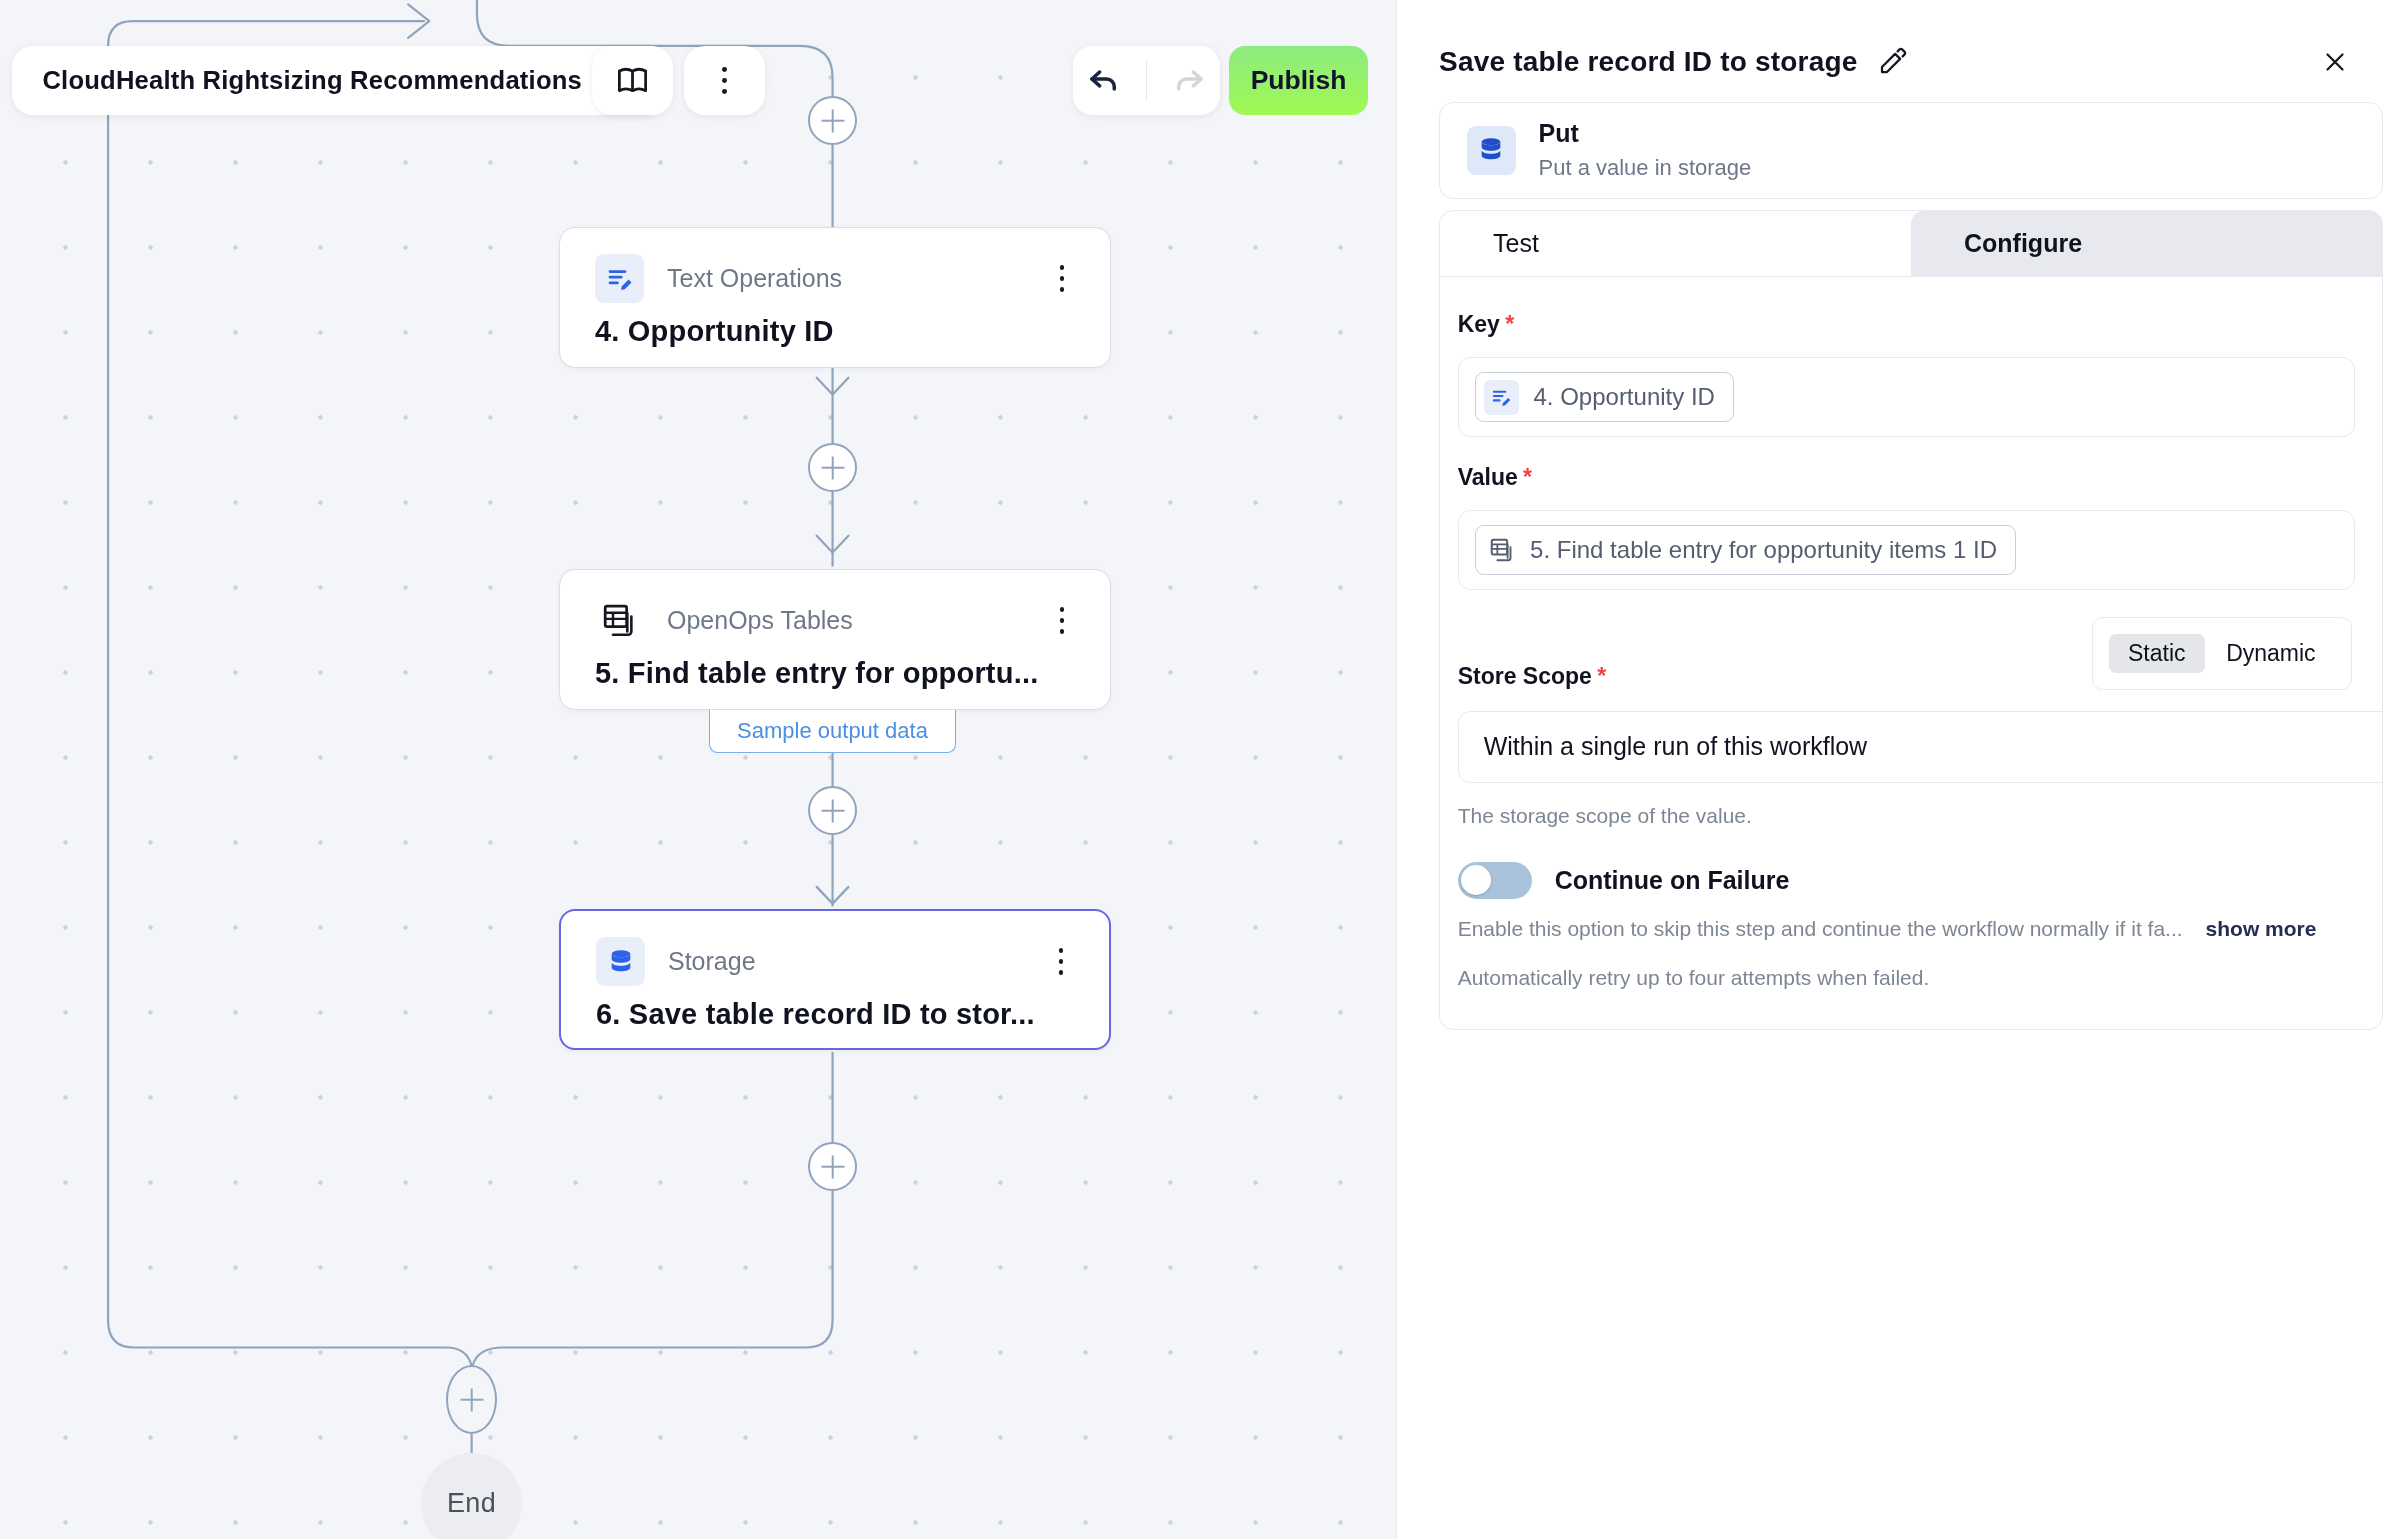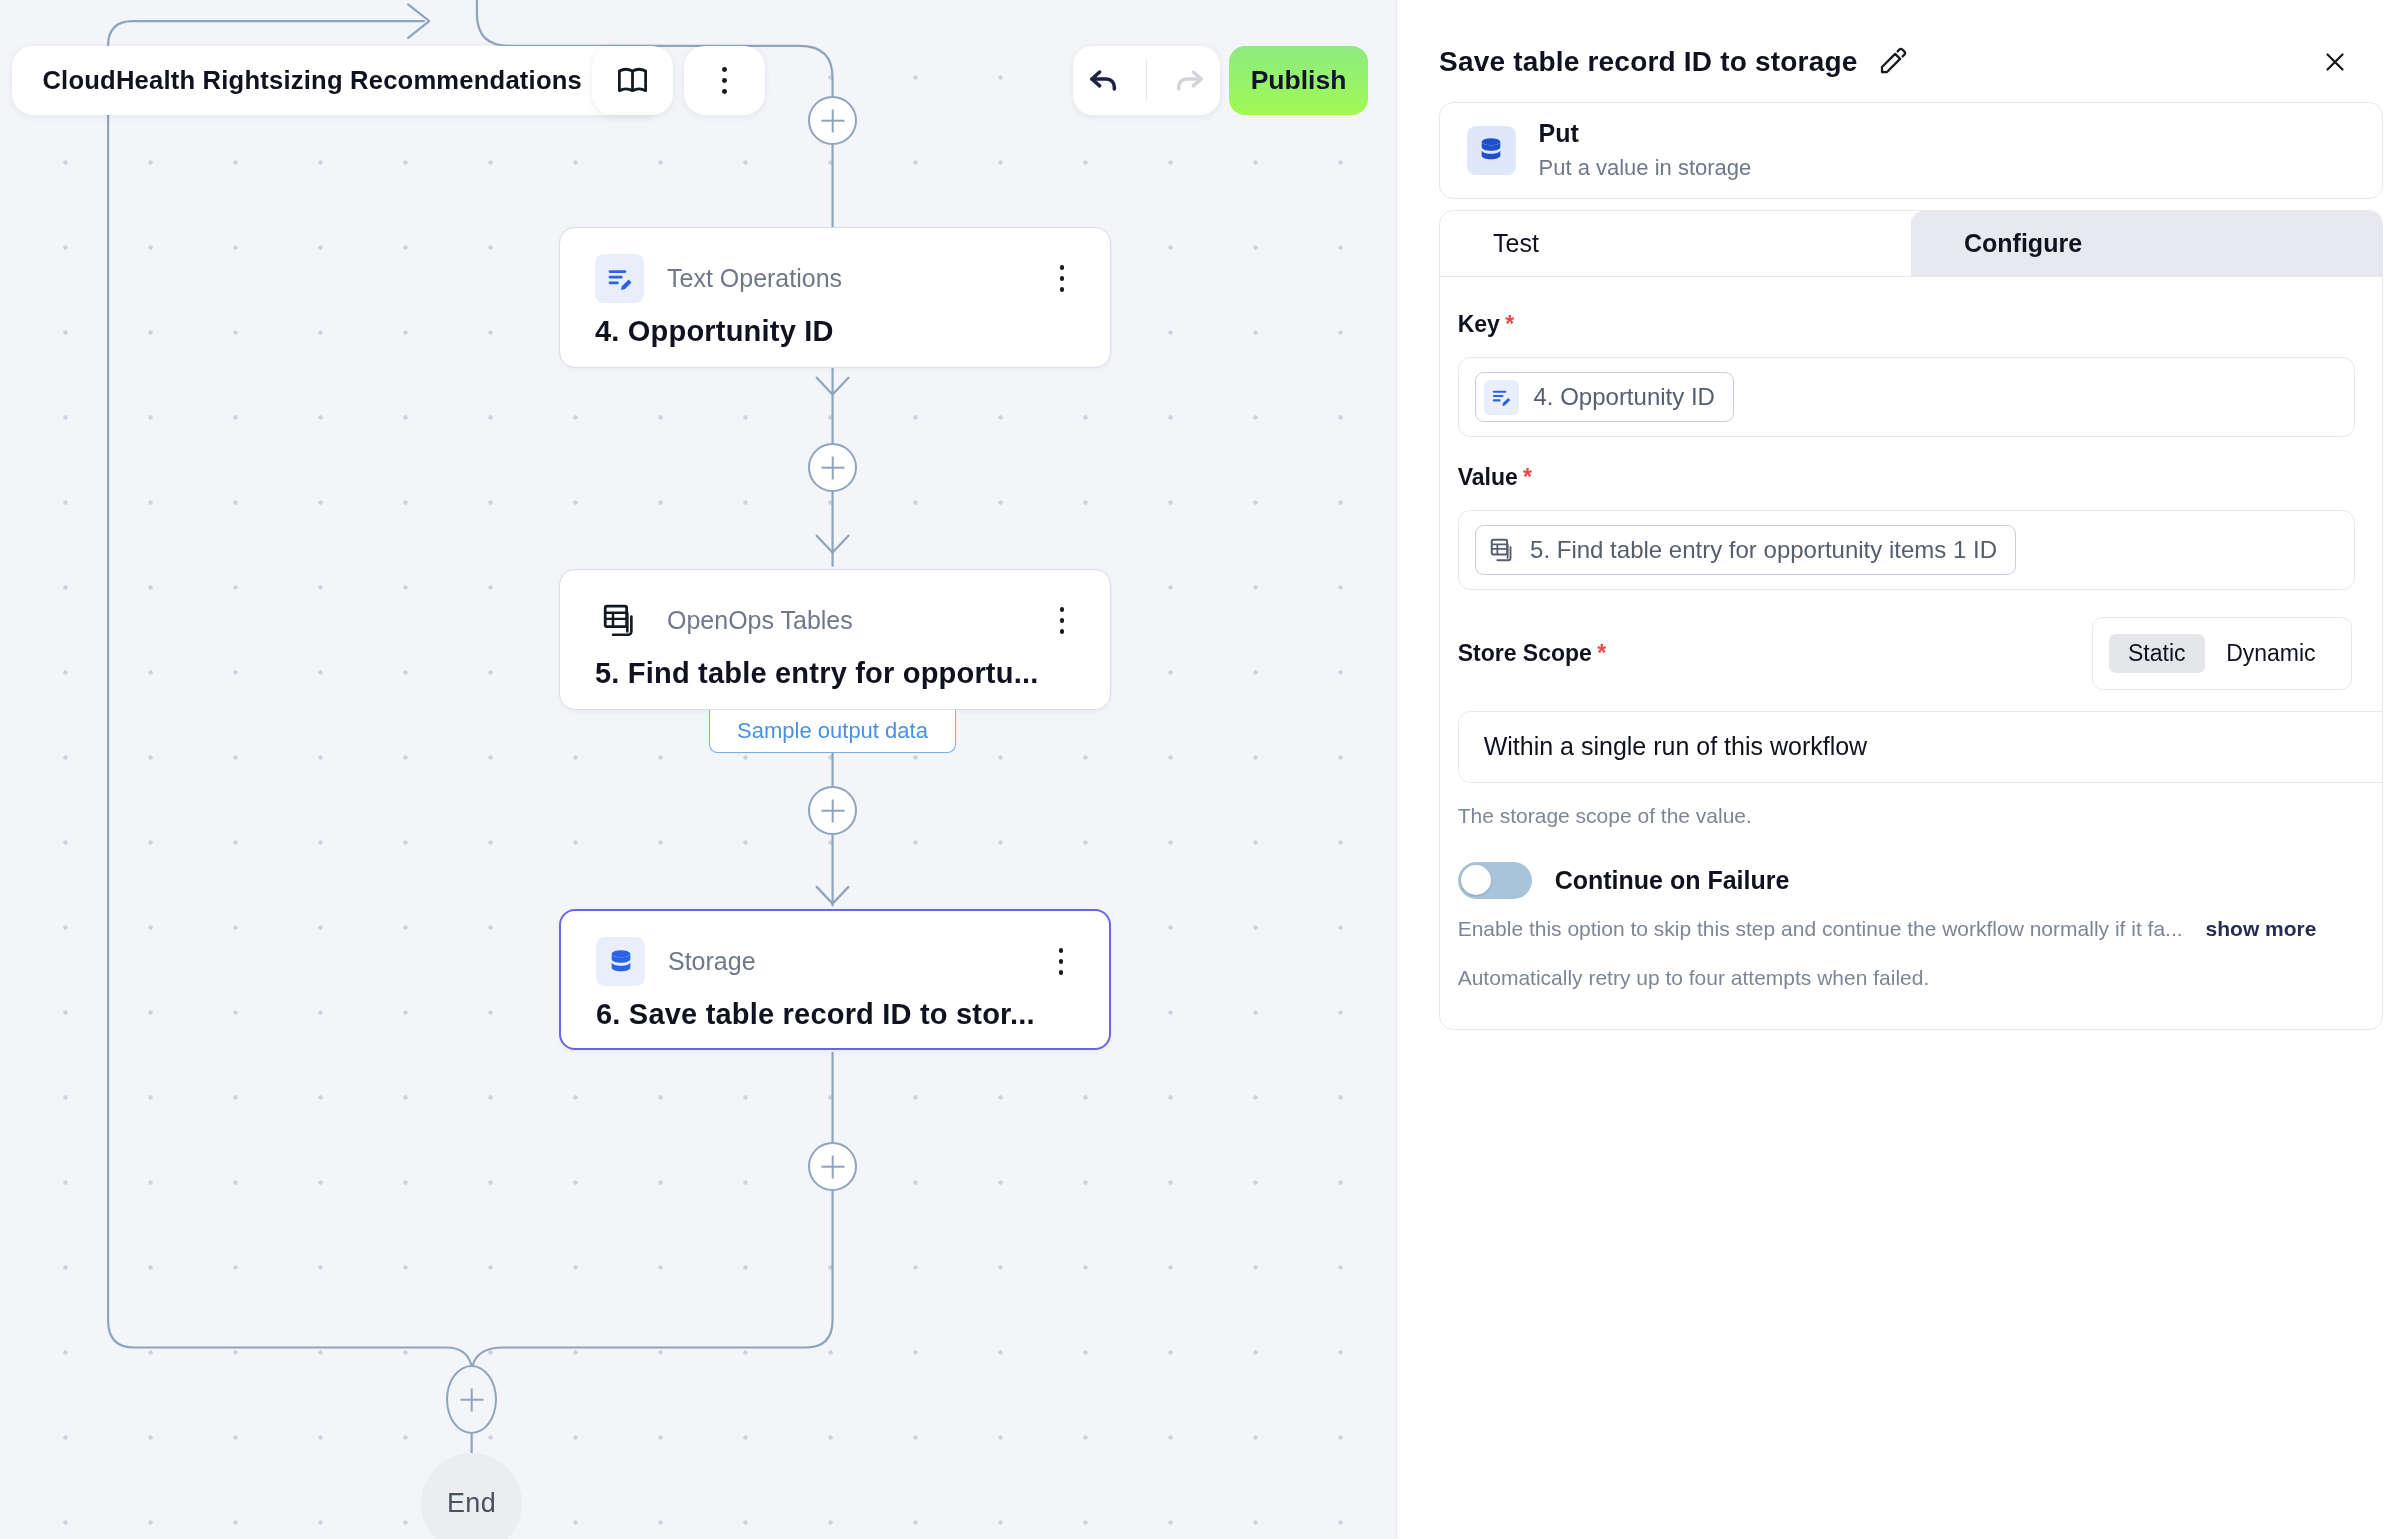--- a/index.html
+++ b/index.html
@@ -87,21 +87,21 @@
   .field-label{font-size:23px;font-weight:700;margin:8.8px 0 19.4px 0;}
   .req{color:var(--required-red);margin-left:5.3px;font-weight:700;}
   .input-box{width:897px;border:1.8px solid var(--panel-border);border-radius:12.4px;background:#fff;
     min-height:80px;display:flex;align-items:center;padding:0 16px;margin-bottom:26.5px;cursor:text;}
   .chip{display:inline-flex;align-items:center;gap:14px;height:50px;border:1.8px solid var(--chip-border);
     border-radius:8.8px;background:#fff;padding:0 17.7px 0 8.8px;cursor:pointer;}
   .chip .chip-text{font-size:24px;color:#555e6e;}
   .chip-tile{width:35px;height:35px;border-radius:6.2px;background:var(--icon-tile-bg);
     display:flex;align-items:center;justify-content:center;flex:none;}
 
-  .scope-row{display:flex;align-items:center;margin:3.5px 0 21px 0;}
+  .scope-row{display:flex;align-items:flex-end;margin:3.5px 0 21px 0;}
   .segmented{margin-left:auto;display:flex;border:1.8px solid var(--panel-border);border-radius:10.6px;padding:16px;gap:1.8px;}
   .segment{font-size:23px;padding:6.2px 19.4px;border-radius:7px;cursor:pointer;}
   .segment.active{background:#e4e6ea;font-weight:400;}
   .select-box{width:981px;height:72px;border:1.8px solid var(--panel-border);border-radius:12.4px;
     display:flex;align-items:center;padding:0 25px;font-size:25px;cursor:pointer;}
   .select-box .caret{margin-left:auto;display:flex;}
   .helper{font-size:21px;color:var(--helper-text);margin:21px 0 34px 0;}
 
   .toggle-row{display:flex;align-items:center;gap:23px;margin-top:8.8px;}
   .toggle{width:74px;height:37px;border-radius:18.5px;background:var(--toggle-track);position:relative;cursor:pointer;flex:none;}

